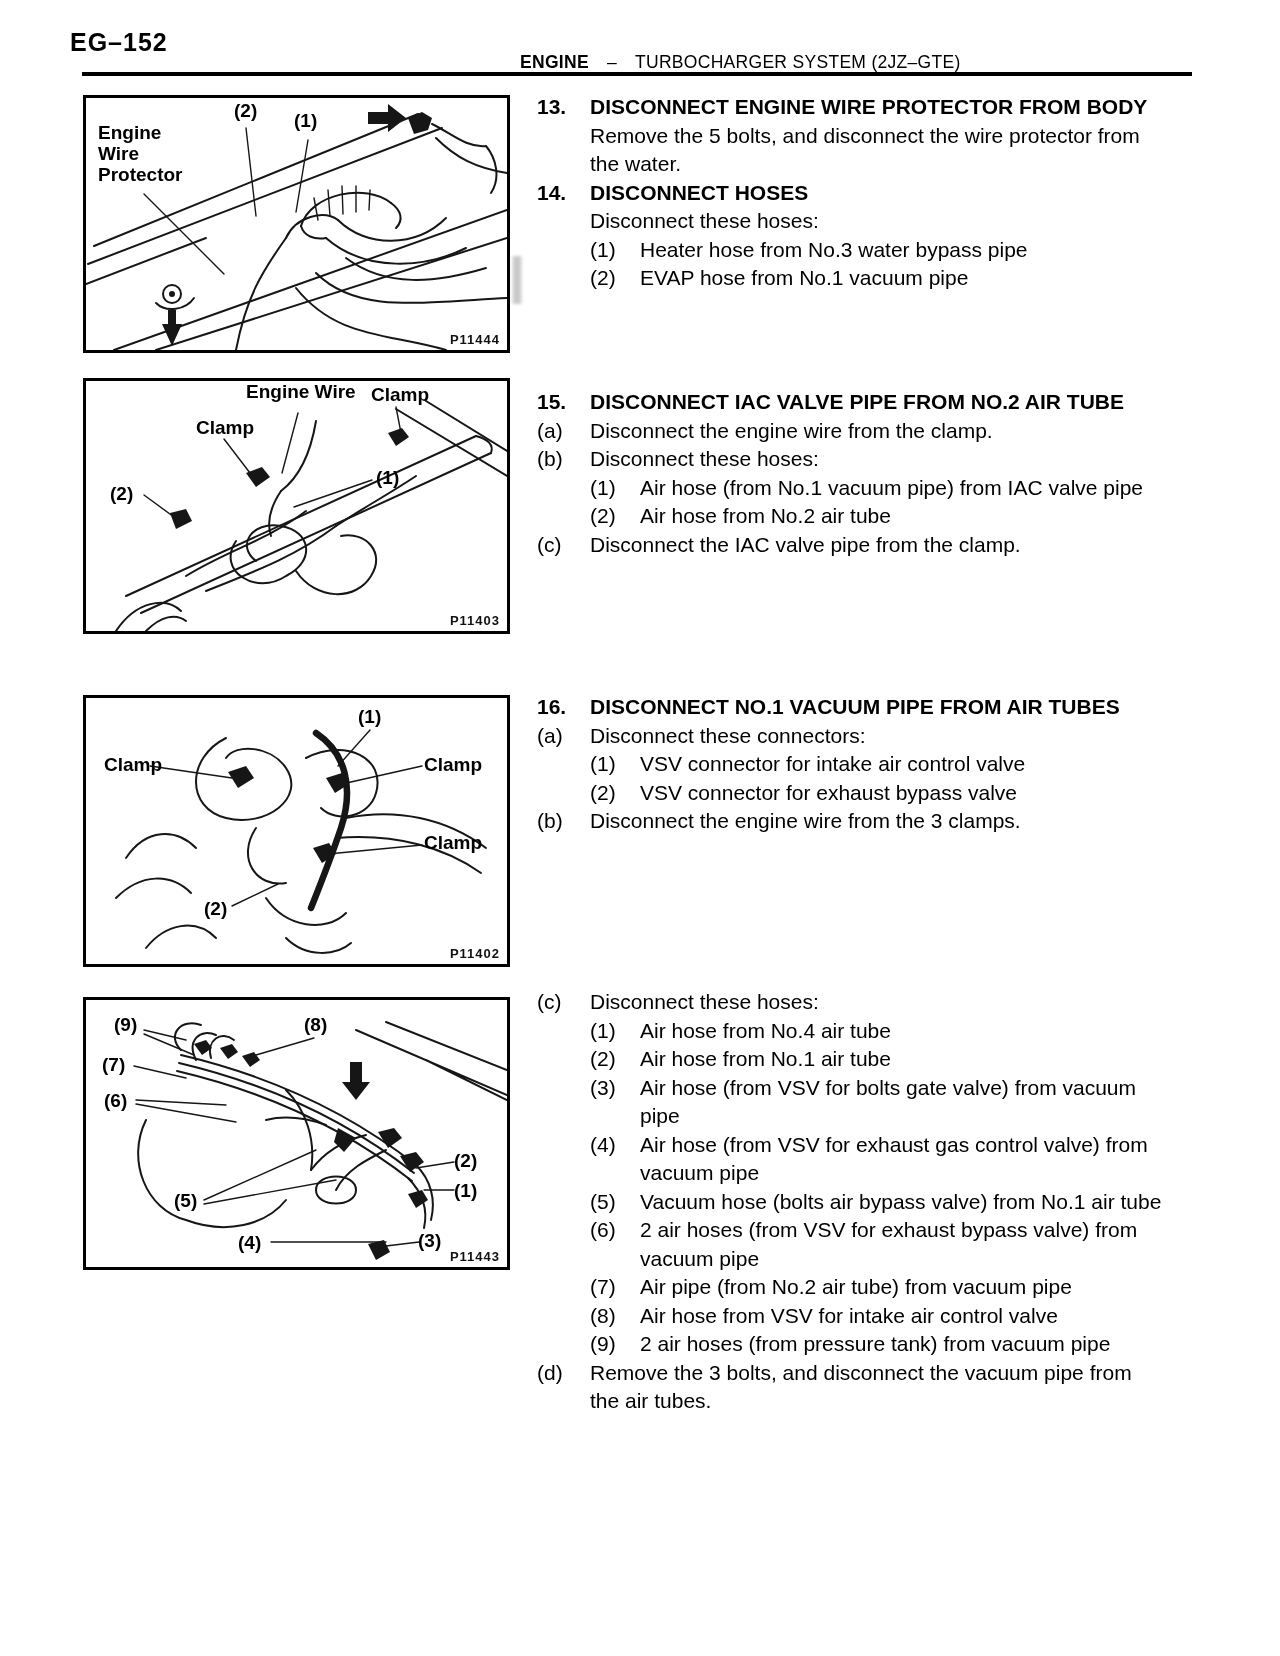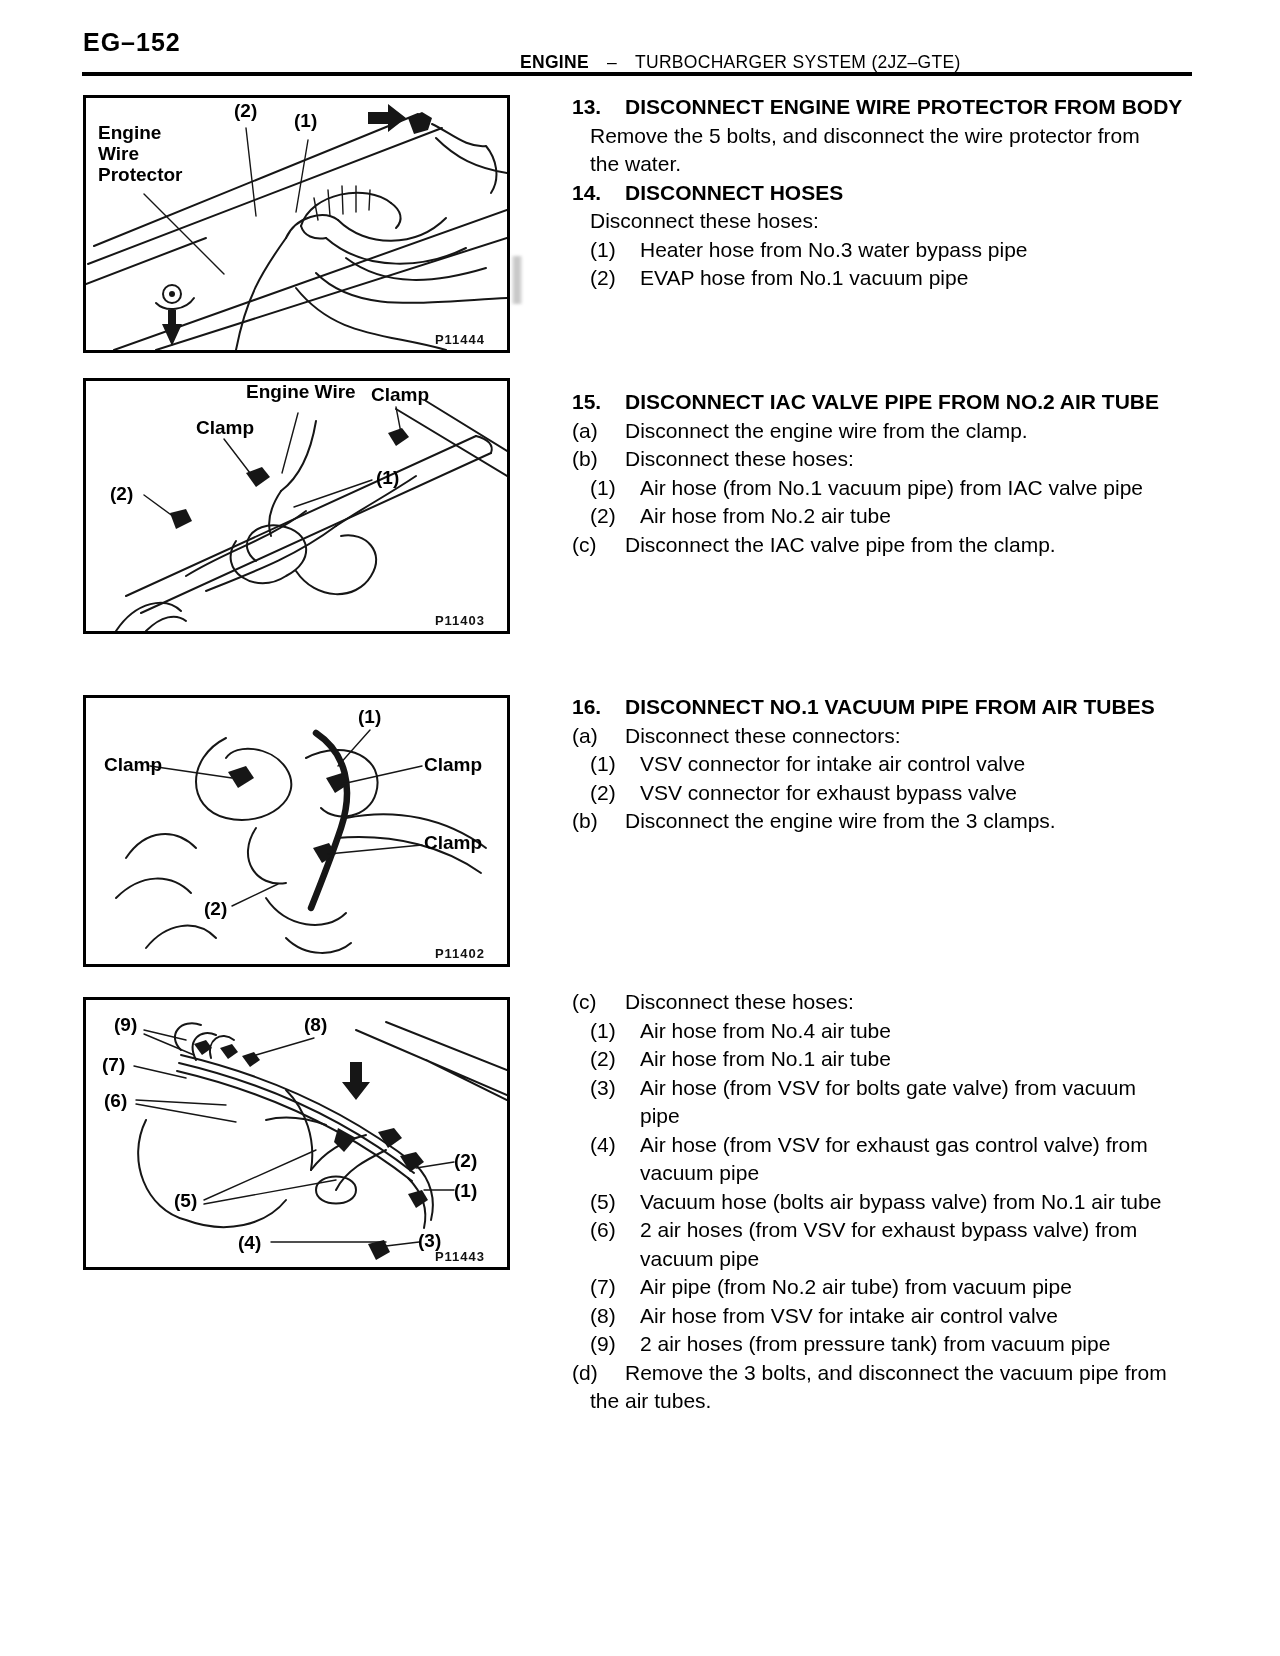--- a/index.html
+++ b/index.html
@@ -1,35 +1,35 @@
 <!DOCTYPE html>
 <html><head>
 <meta charset="utf-8">
 <style>
   html,body{margin:0;padding:0;}
   body{
     width:1280px;height:1656px;background:#ffffff;color:#000;
     font-family:"Liberation Sans", sans-serif;position:relative;overflow:hidden;
   }
   
-  .page-code{position:absolute;left:83px;top:28px;font-size:25px;font-weight:bold;letter-spacing:1px;}
+  .page-code{position:absolute;left:70px;top:28px;font-size:25px;font-weight:bold;letter-spacing:1px;}
   .hdr-line{position:absolute;left:520px;top:52px;font-size:17.5px;letter-spacing:.3px;white-space:nowrap;}
   .hdr-line .sec{font-weight:bold;}
   .hdr-line .dash{margin:0 18px;}
   .hdr-rule{position:absolute;left:82px;top:72px;width:1110px;height:4px;background:#000;}
   
   .fig{position:absolute;left:83px;width:427px;border:3px solid #000;background:#fff;box-sizing:border-box;}
   .fig svg{position:absolute;left:0;top:0;width:100%;height:100%;}
   .fig-label{position:absolute;font-weight:bold;font-size:19px;line-height:21px;white-space:nowrap;}
   .pre{white-space:pre-line;}
-  .fig-id{position:absolute;right:22px;bottom:3px;font-size:13px;font-weight:bold;letter-spacing:1px;color:#111;padding-left:10px;}
+  .fig-id{position:absolute;right:7px;bottom:3px;font-size:13px;font-weight:bold;letter-spacing:1px;color:#111;padding-left:10px;}
   
   .tblock{position:absolute;left:537px;width:665px;font-size:21px;line-height:28.5px;}
   .row{display:flex;align-items:flex-start;}
-  .m1{flex:0 0 53px;margin-left:35px;}
+  .m1{flex:0 0 53px;}
   .ind1{padding-left:53px;}
   .sub{padding-left:53px;}
   .m2{flex:0 0 50px;}
   .ind2{padding-left:103px;}
   .t{flex:1;}
   .b{font-weight:bold;}
   
   .rev-mark{position:absolute;left:512px;top:256px;width:10px;height:48px;
     background:linear-gradient(90deg,#bbb,#777,#bbb);opacity:.45;filter:blur(1.5px);}
   .art{stroke:#161616;fill:none;stroke-width:2;stroke-linecap:round;stroke-linejoin:round;}

